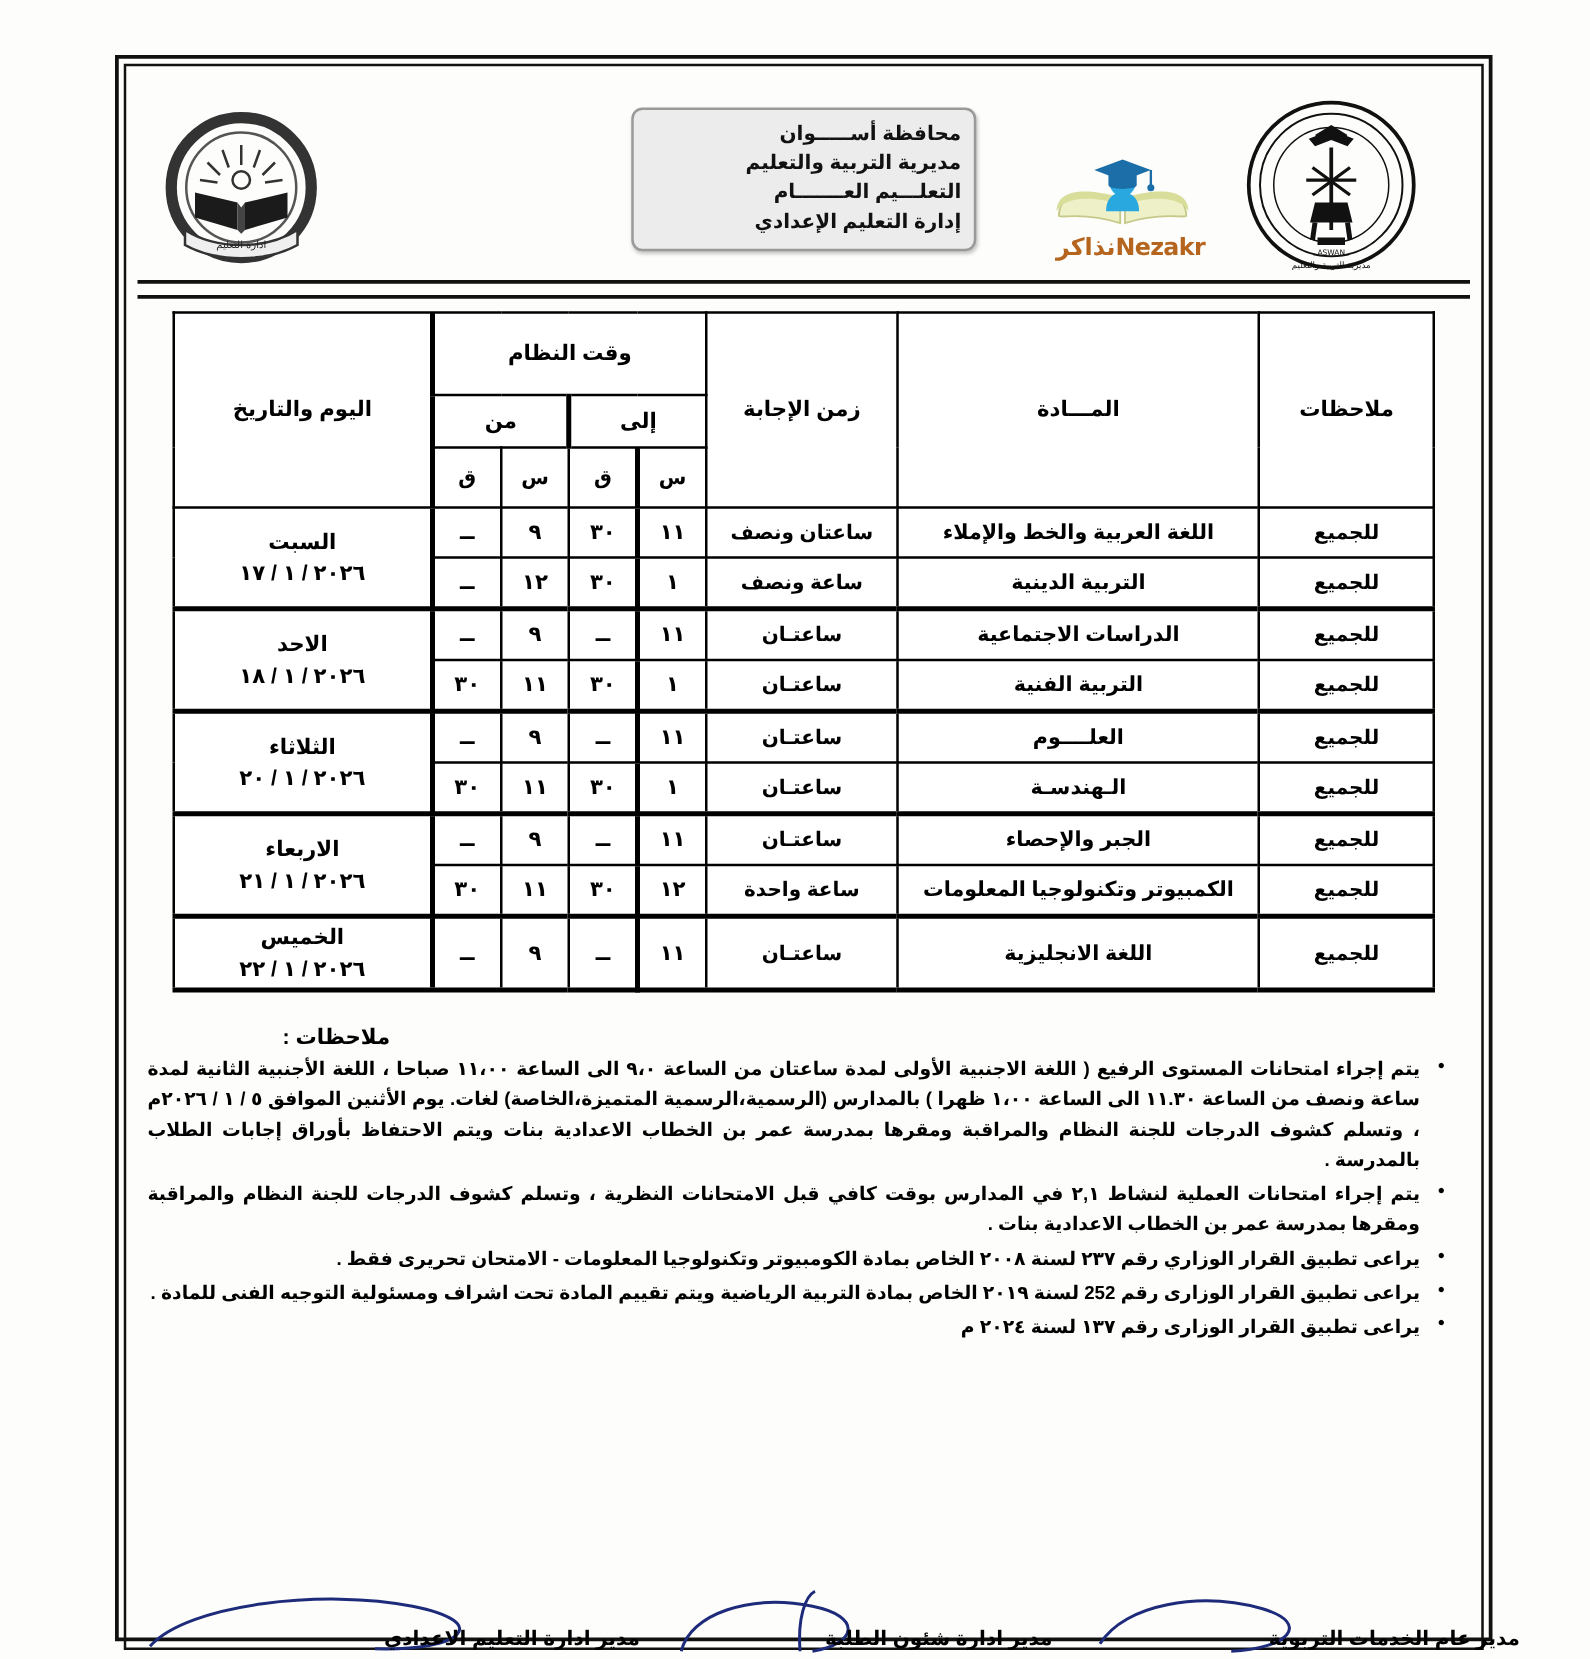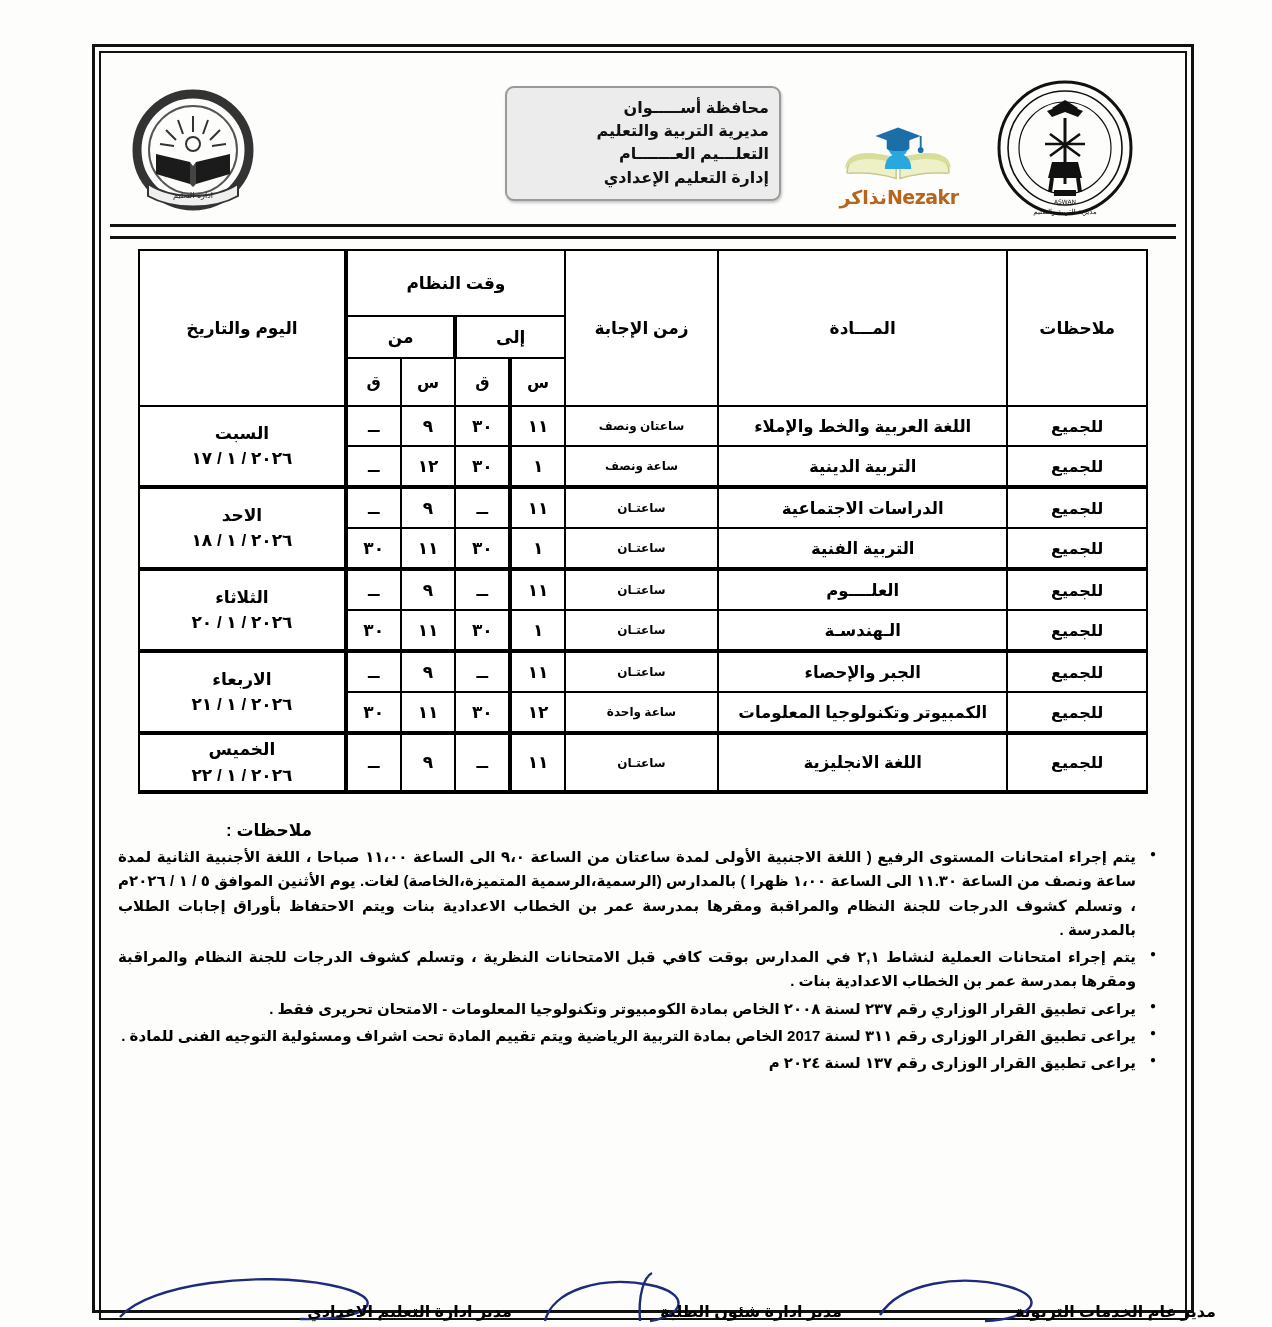--- a/index.html
+++ b/index.html
@@ -35,21 +35,20 @@
     position:relative;height:158px;
   }
   .seal-left{
     position:absolute;right:36px;top:18px;width:150px;height:140px;
   }
   .seal-right{
     position:absolute;left:18px;top:28px;width:130px;height:128px;
   }
   .logo-nezakr{
     position:absolute;right:212px;top:60px;width:130px;height:95px;
-    text-align:center;
   }
   .logo-nezakr .word{
     font-size:19px;font-weight:bold;color:#b5651d;
     letter-spacing:-.5px;margin-top:-4px;
     font-family:"DejaVu Sans",sans-serif;
   }
   .ministry-box{
     position:absolute;left:50%;top:26px;transform:translateX(-50%);
     width:252px;padding:8px 10px 10px;
     border:2px solid #9a9a9a;border-radius:9px;
@@ -95,21 +94,21 @@
     font-weight:bold;
     color:#000;
     padding:2px 3px;
   }
   .th-main{font-size:17px;height:64px;}
   .th-sub{font-size:17px;height:36px;}
   .th-sq{font-size:16px;height:42px;}
   .hdr-top td{height:60px;}
   td.day{font-size:17px;line-height:1.5;width:200px;}
   td.subject{font-size:16.5px;width:280px;height:34px;margin-left:12px;}
-  td.dur{font-size:12px;width:148px;}
+  td.dur{font-size:16px;width:148px;}
   td.num{font-size:17px;width:53px;}
   td.notes{font-size:16px;width:135px;}
   .thick-top{border-top:4px solid #000 !important;}
   .grp-sep{border-bottom:4px solid #000 !important;}
   .vsep-l{border-left:4px solid #000 !important;}
   .vsep-r{border-right:4px solid #000 !important;}
 
   
   .notes-wrap{
     margin-top:26px;
@@ -370,21 +369,21 @@
           </tr>
         </tbody>
     </table>
 
     <div class="notes-wrap">
       <div class="notes-title">ملاحظات :</div>
       <ul class="notes" id="notes-list">
           <li>يتم إجراء امتحانات المستوى الرفيع ( اللغة الاجنبية الأولى لمدة ساعتان من الساعة ٩،٠ الى الساعة ١١،٠٠ صباحا ، اللغة الأجنبية الثانية لمدة ساعة ونصف من الساعة ١١.٣٠ الى الساعة ١،٠٠ ظهرا ) بالمدارس (الرسمية،الرسمية المتميزة،الخاصة) لغات. يوم الأثنين الموافق ٥ / ١ / ٢٠٢٦م ، وتسلم كشوف الدرجات للجنة النظام والمراقبة ومقرها بمدرسة عمر بن الخطاب الاعدادية بنات  ويتم   الاحتفاظ بأوراق إجابات الطلاب بالمدرسة .</li>
           <li>يتم إجراء امتحانات العملية لنشاط ٢,١ في المدارس بوقت كافي قبل الامتحانات النظرية ، وتسلم كشوف الدرجات للجنة النظام والمراقبة ومقرها بمدرسة عمر بن الخطاب الاعدادية بنات .</li>
           <li>يراعى تطبيق القرار الوزاري رقم ٢٣٧ لسنة ٢٠٠٨ الخاص بمادة الكومبيوتر وتكنولوجيا المعلومات - الامتحان تحريرى فقط .</li>
-          <li>يراعى تطبيق القرار الوزارى رقم ٣١١ لسنة 2017 الخاص بمادة التربية الرياضية ويتم تقييم المادة تحت اشراف ومسئولية التوجيه الفنى للمادة .</li>
+          <li>يراعى تطبيق القرار الوزارى رقم 252 لسنة ٢٠١٩ الخاص بمادة التربية الرياضية ويتم تقييم المادة تحت اشراف ومسئولية التوجيه الفنى للمادة .</li>
           <li>يراعى تطبيق القرار الوزارى رقم ١٣٧ لسنة ٢٠٢٤ م</li>
         </ul>
     </div>
 
   </div>
 
   <div class="signatures">
     <svg class="scribble" style="left:0;top:0;width:100%;height:58px">
       <path d="M120 52 C150 18 260 6 330 20 C395 33 370 56 300 54" fill="none" stroke="#1d2b7a" stroke-width="2.4"></path>
       <path d="M545 56 C552 26 600 10 650 20 C690 28 686 50 650 56" fill="none" stroke="#1d2b7a" stroke-width="2.4"></path>

